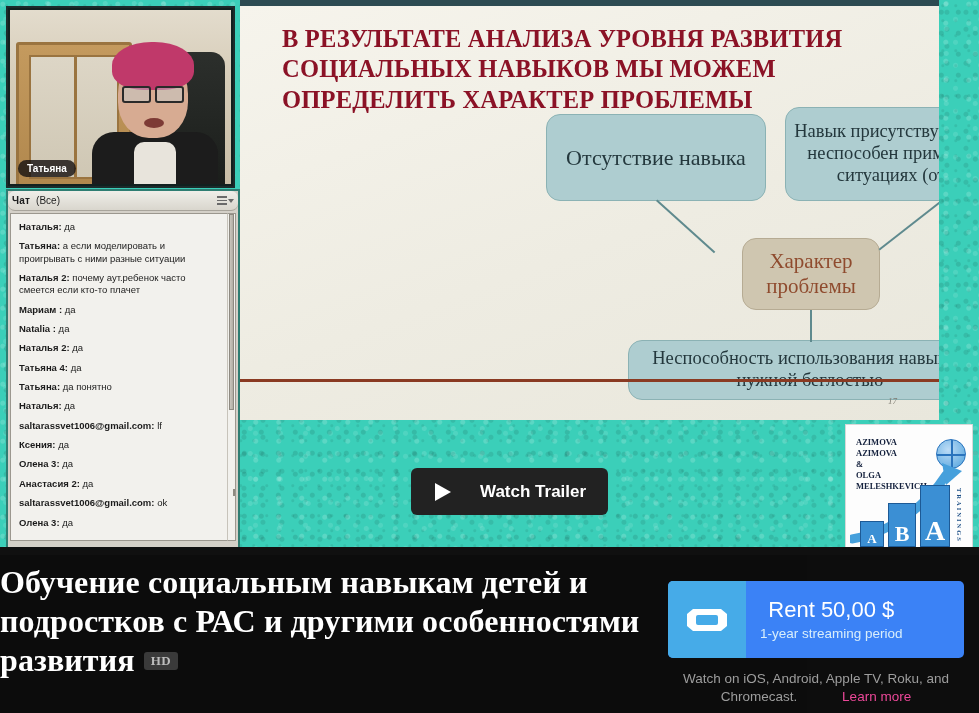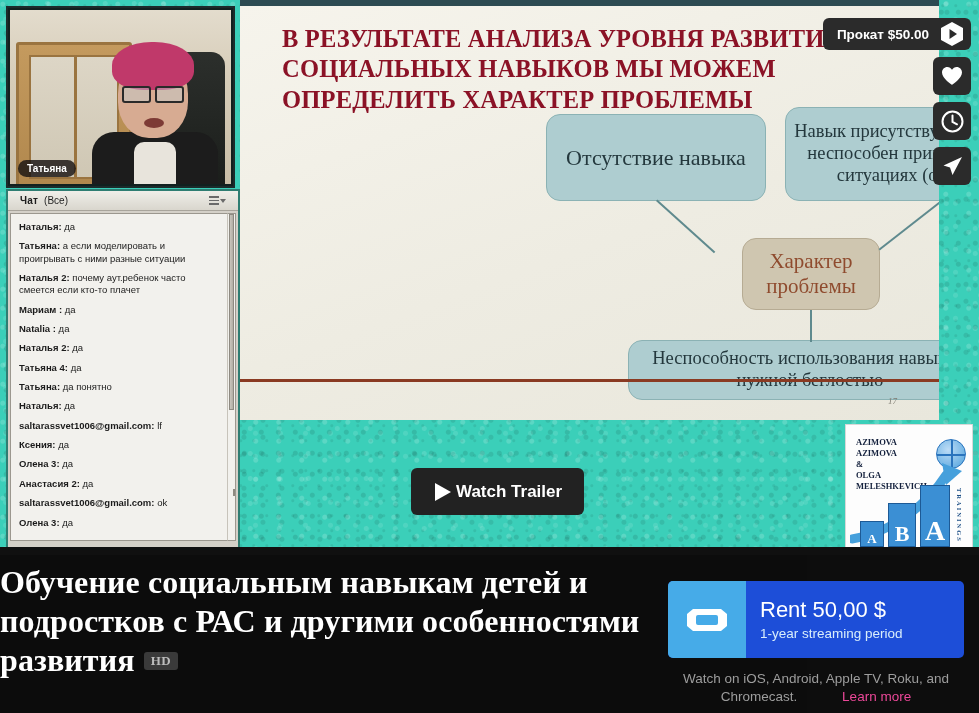--- a/index.html
+++ b/index.html
@@ -125,21 +125,21 @@
 
   
   #chat {
     position: absolute; left: 6px; top: 189px; width: 234px; height: 360px;
     background: #d4d0c8; border: 2px solid #2f7d72;
     display:flex; flex-direction: column;
   }
   #chat-header {
     height: 20px; background: linear-gradient(180deg,#efeee9,#d9d6cd);
     border-bottom: 1px solid #a8a49b;
-    display:flex; align-items:center; padding: 0 12px; flex: 0 0 auto;
+    display:flex; align-items:center; padding: 0 4px; flex: 0 0 auto; border-radius: 7px;
   }
   #chat-title { font-size: 10px; color:#1d1d1d; font-weight: bold; letter-spacing:.2px; }
   #chat-scope { font-size: 10px; color:#1d1d1d; margin-left: 6px; }
   #chat-menu-icon { margin-left:auto; display:flex; align-items:center; gap:1px; }
   #chat-menu-icon .bars { display:flex; flex-direction:column; gap:2px; }
   #chat-menu-icon .bars i { display:block; width:10px; height:1.5px; background:#6a6a6a; }
   #chat-menu-icon .caret { width:0;height:0;border-left:3px solid transparent;border-right:3px solid transparent;border-top:4px solid #6a6a6a; }
 
   #chat-body-wrap { position: relative; flex: 1 1 auto; display:flex; background:#d4d0c8; padding:2px; }
   #chat-messages {
@@ -179,21 +179,21 @@
   }
   .sq-btn {
     width: 38px; height: 38px; background:#2b2b2b; border-radius:6px;
     display:flex; align-items:center; justify-content:center; cursor:pointer;
   }
 
   
   #watch-trailer {
     position: absolute; left: 411px; top: 468px;
     background:#222; color:#fff; border-radius: 6px; height: 47px;
-    display:flex; align-items:center; gap: 4px; padding: 0 22px;
+    display:flex; align-items:center; gap: 28px; padding: 0 22px;
     font-size: 17px; font-weight: bold; cursor: pointer;
   }
 
   
   #aba-logo {
     position: absolute; left: 845px; top: 424px; width: 128px; height: 128px;
     background:#fdfdfd; border:1px solid #d8d8d8; overflow:hidden;
   }
   #aba-logo .ln { position:absolute; font-family:"Liberation Serif",serif; font-weight:bold;
     color:#14213d; font-size:8.5px; line-height:1.25; left:10px; }
@@ -215,22 +215,23 @@
     position:absolute; left: 0px; top: 8px; width: 650px;
     color:#fff; font-size: 32px; line-height: 1.22; letter-spacing:.1px;
   }
   #hd-badge {
     display:inline-block; vertical-align: 6px; margin-left: 9px;
     background:#3a3a3a; color:#bcbcbc; font-size: 13px; font-weight:bold;
     padding: 1px 7px; border-radius: 3px; letter-spacing:.5px;
   }
   #rent-card {
     position:absolute; left: 668px; top: 581px; width: 296px; height: 77px;
-    background:#1d4ed8; border-radius: 5px; display:flex; align-items:center; cursor:pointer;
+    background:#3b82f6; border-radius: 5px; display:flex; align-items:center; cursor:pointer;
     overflow:hidden;
+    text-align:center;
   }
   #rent-icon-wrap { width: 78px; height:100%; background:#46abe8; display:flex;align-items:center;justify-content:center;}
   #rent-texts { padding-left: 14px; }
   #rent-price { color:#fff; font-size: 22px; line-height:1.1; }
   #rent-period { color:#d9eefb; font-size: 13.5px; margin-top:3px; }
   #watch-note {
     position:absolute; left: 668px; top: 670px; width: 296px; text-align:center;
     color:#9d9d9d; font-size: 13.5px; line-height: 1.35;
   }
   #learn-more { color:#ec4899; cursor:pointer;padding-left:41px; }
@@ -319,45 +320,20 @@
         <div id="chat-send-btn">
           <svg width="12" height="11" viewBox="0 0 12 11">
             <ellipse cx="6" cy="5" rx="5.2" ry="4" fill="#8e8a81" stroke="#5f5c55" stroke-width="0.8"></ellipse>
             <path d="M3.4 8 L2.2 10.4 L5.2 8.6 Z" fill="#8e8a81" stroke="#5f5c55" stroke-width="0.8"></path>
           </svg>
         </div>
       </div>
 
     </div>
 
-    <div id="side-actions">
-      <div class="pill-rent">
-        <span>Прокат $50.00</span>
-        <svg width="26" height="26" viewBox="0 0 26 26">
-          <polygon points="13,1 24,7 24,19 13,25 2,19 2,7" fill="#fff"></polygon>
-          <polygon points="10.5,8 18,13 10.5,18" fill="#2b2b2b"></polygon>
-        </svg>
-      </div>
-      <div class="sq-btn">
-        <svg width="22" height="20" viewBox="0 0 22 20">
-          <path d="M11 19C11 19 1 12.6 1 6.6 1 3.4 3.4 1 6.3 1c2 0 3.7 1.1 4.7 2.8C12 2.1 13.7 1 15.7 1 18.6 1 21 3.4 21 6.6 21 12.6 11 19 11 19z" fill="#fff"></path>
-        </svg>
-      </div>
-      <div class="sq-btn">
-        <svg width="23" height="23" viewBox="0 0 23 23">
-          <circle cx="11.5" cy="11.5" r="10" fill="none" stroke="#fff" stroke-width="2"></circle>
-          <path d="M11.5 5.5 L11.5 11.8 L16 14.3" fill="none" stroke="#fff" stroke-width="2" stroke-linecap="round"></path>
-        </svg>
-      </div>
-      <div class="sq-btn">
-        <svg width="22" height="22" viewBox="0 0 22 22">
-          <path d="M21 2 L2.5 10.5 L9 12.5 L11.5 20 Z" fill="#fff"></path>
-        </svg>
-      </div>
-    </div>
 
     <div id="watch-trailer">
       <svg width="19" height="20" viewBox="0 0 19 20">
         <polygon points="2,1 18,10 2,19" fill="#fff"></polygon>
       </svg>
       <span>Watch Trailer</span>
     </div>
 
     <div id="aba-logo">
       <div class="ln" style="top:12px">AZIMOVA</div>

